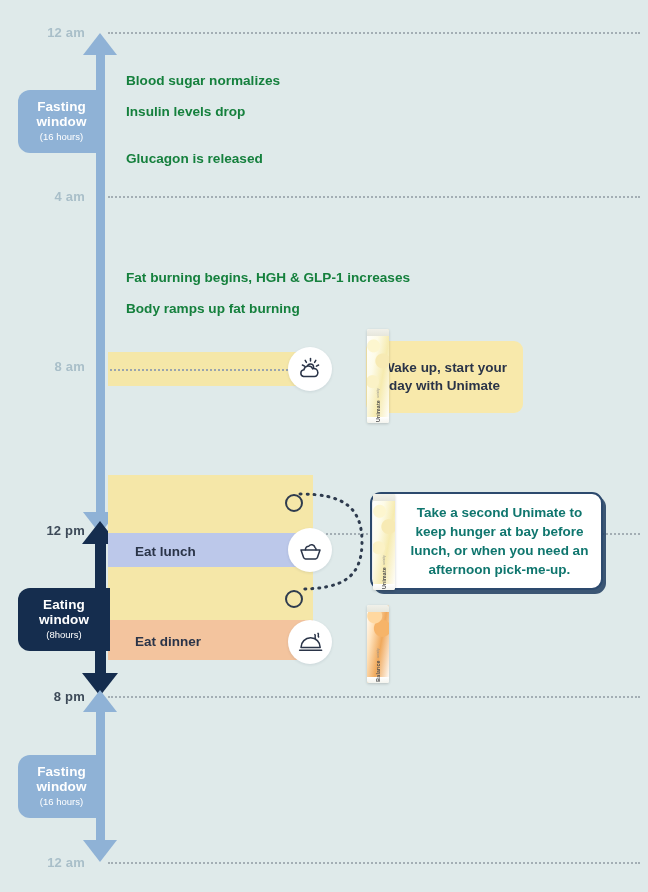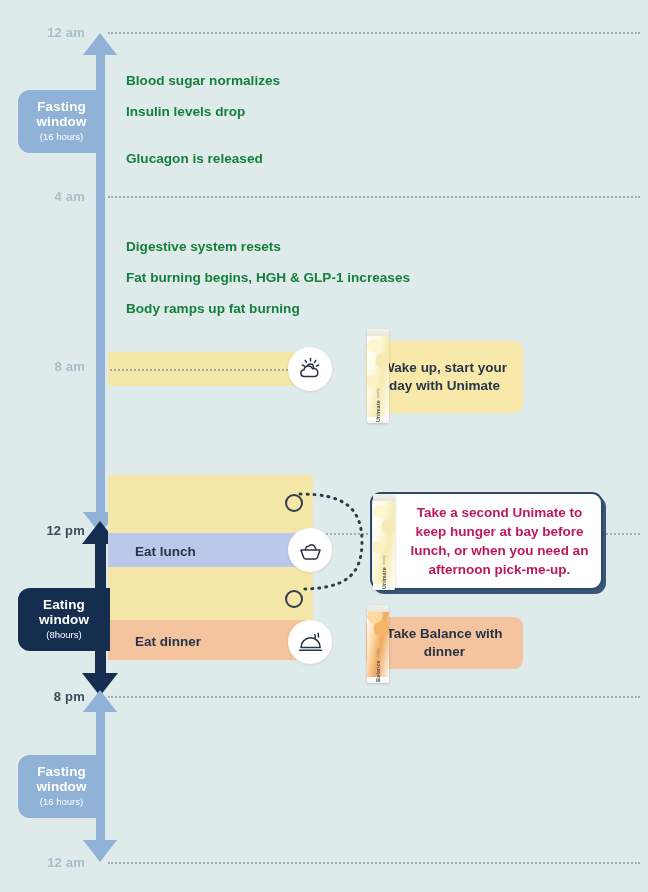--- a/index.html
+++ b/index.html
@@ -115,21 +115,21 @@
     padding:0 10px;
   }
 
   .card-white{
     background:#ffffff;
     border:2px solid #2d4a6e;
     border-radius:11px;
     box-shadow:3px 4px 0 rgba(30,60,95,.85);
   }
   .card-white .card-text{
-    font-size:13.5px;font-weight:700;color:#be185d;line-height:1.42;
+    font-size:13.5px;font-weight:700;color:#0f766e;line-height:1.42;
     padding:0 12px 0 4px;
   }
 
   
   .sachet{
     position:absolute;
     width:22px;border-radius:2px;
     overflow:hidden;
     box-shadow:0 1px 3px rgba(0,0,0,.18);
     z-index:8;
@@ -231,21 +231,20 @@
   <div class="badge light" style="top:755px;">
     <span class="bt">Fasting</span>
     <span class="bt">window</span>
     <span class="bh">(16 hours)</span>
   </div>
 
   <div class="bullet" style="top:80px;">Blood sugar normalizes</div>
   <div class="bullet" style="top:111px;">Insulin levels drop</div>
   <div class="bullet" style="top:158px;">Glucagon is released</div>
 
-  <div class="bullet" style="top:246px;">Digestive system resets</div>
   <div class="bullet" style="top:277px;">Fat burning begins, HGH &amp; GLP-1 increases</div>
   <div class="bullet" style="top:308px;">Body ramps up fat burning</div>
 
   <div class="band band-yellow" style="top:352px;height:34px;width:205px;"></div>
   <div class="band-dots" style="top:369px;width:194px;"></div>
 
   <div class="band band-yellow" style="top:475px;height:185px;width:205px;"></div>
 
   <div class="band band-lunch" style="top:533px;height:34px;width:205px;"></div>
   <div class="band-label" style="top:551px;">Eat lunch</div>
@@ -309,23 +308,20 @@
     <div class="card-text">Take a second Unimate to keep hunger at bay before lunch, or when you need an afternoon pick-me-up.</div>
   </div>
   <div class="sachet sachet-unimate" style="left:373px;top:494px;height:96px;">
     <span class="s-body"></span>
     <span class="s-top"></span>
     <span class="s-bot"></span>
     <span class="s-brand">unicity</span>
     <span class="s-name">Unimate</span>
   </div>
 
-  <div class="card card-orange" style="left:366px;top:617px;width:157px;height:52px;">
-    <div class="card-text">Take Balance with dinner</div>
-  </div>
   <div class="sachet sachet-balance" style="left:367px;top:605px;height:78px;">
     <span class="s-body"></span>
     <span class="s-top"></span>
     <span class="s-bot"></span>
     <span class="s-brand">unicity</span>
     <span class="s-name">Balance</span>
   </div>
 
 </div>
 

